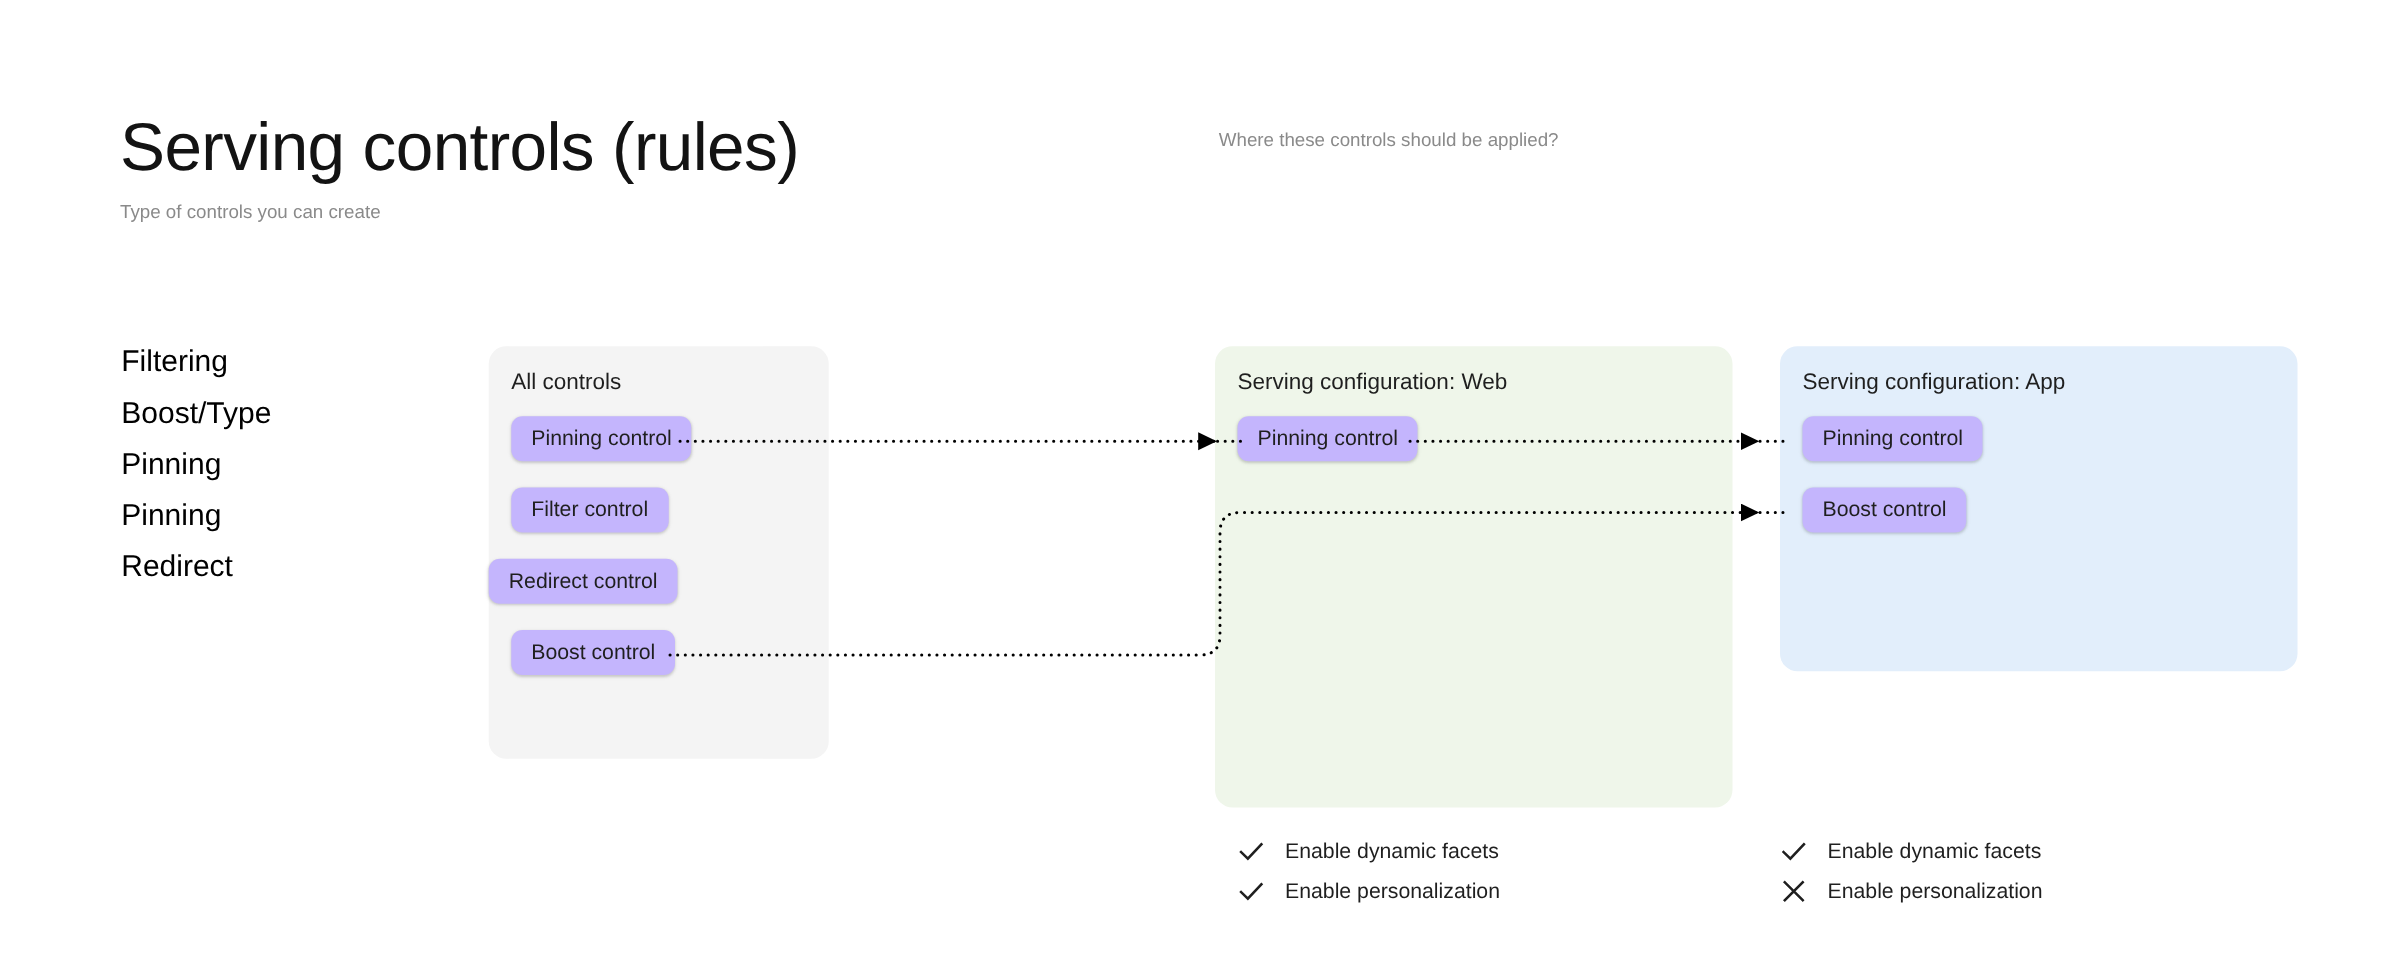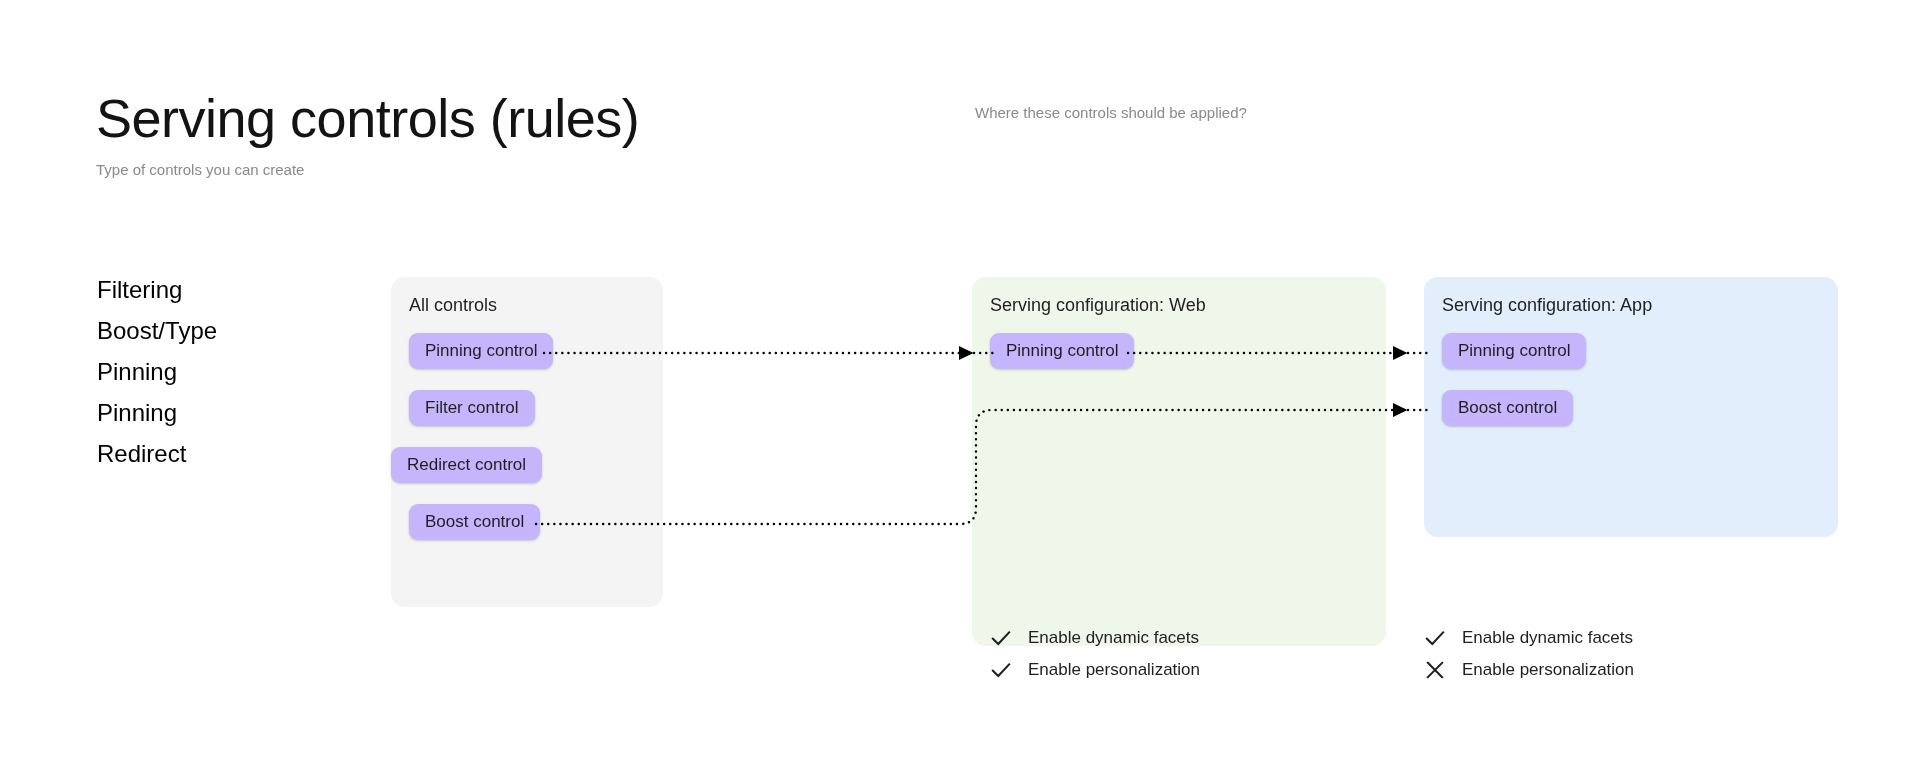--- a/index.html
+++ b/index.html
@@ -117,20 +117,21 @@
     position: absolute;
     left: 0; top: 0;
     width: 1920px;
     height: 775px;
     pointer-events: none;
   }
 
   
   .option-list {
     position: absolute;
+    margin-top: 43px;
   }
   #options-web { left: 988px;  top: 622px; }
   #options-app { left: 1422px; top: 622px; }
 
   .option-row {
     display: flex;
     align-items: center;
     height: 32px;
   }
   .option-row .opt-icon {

